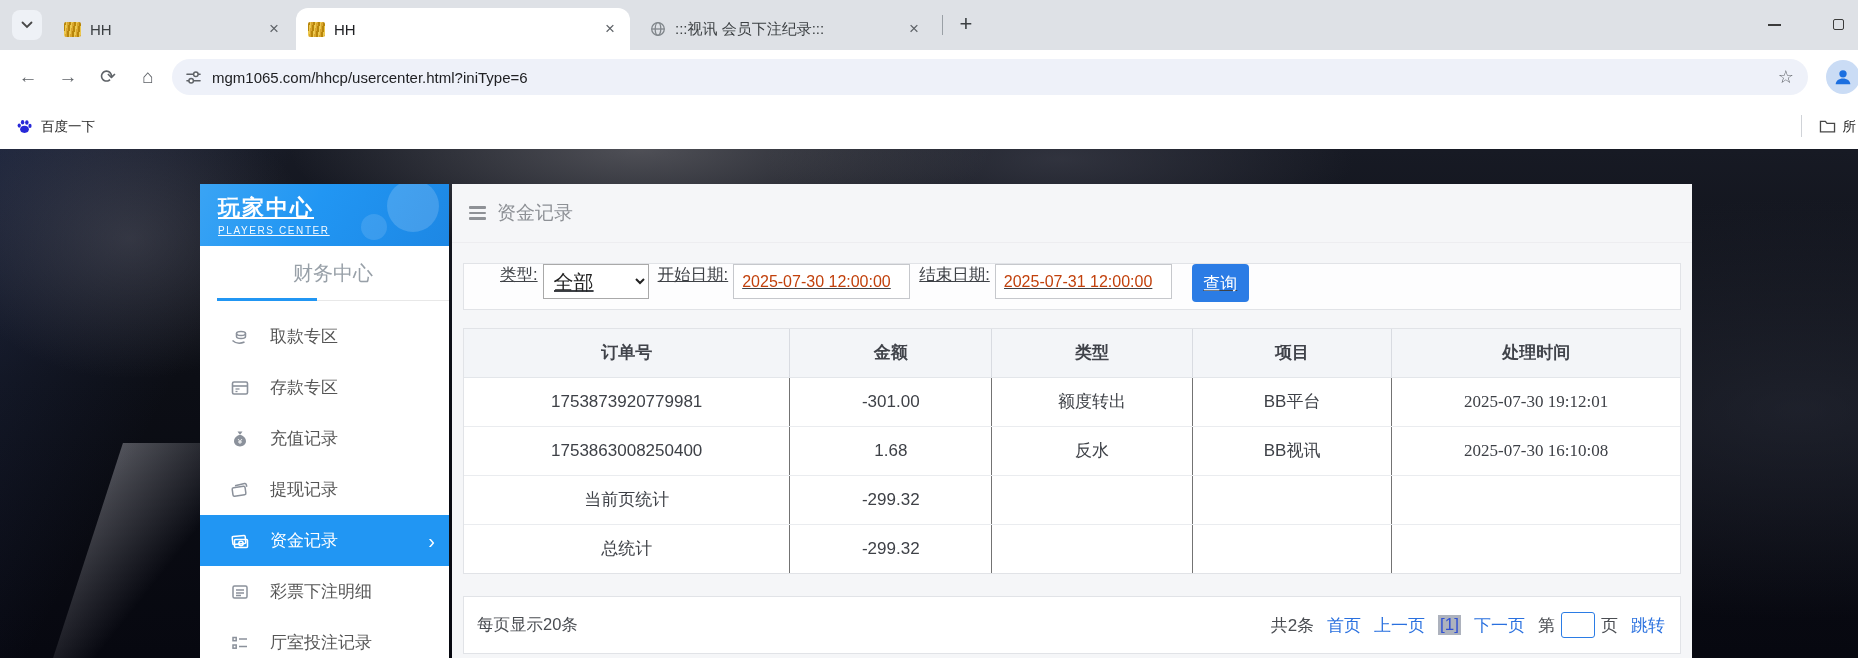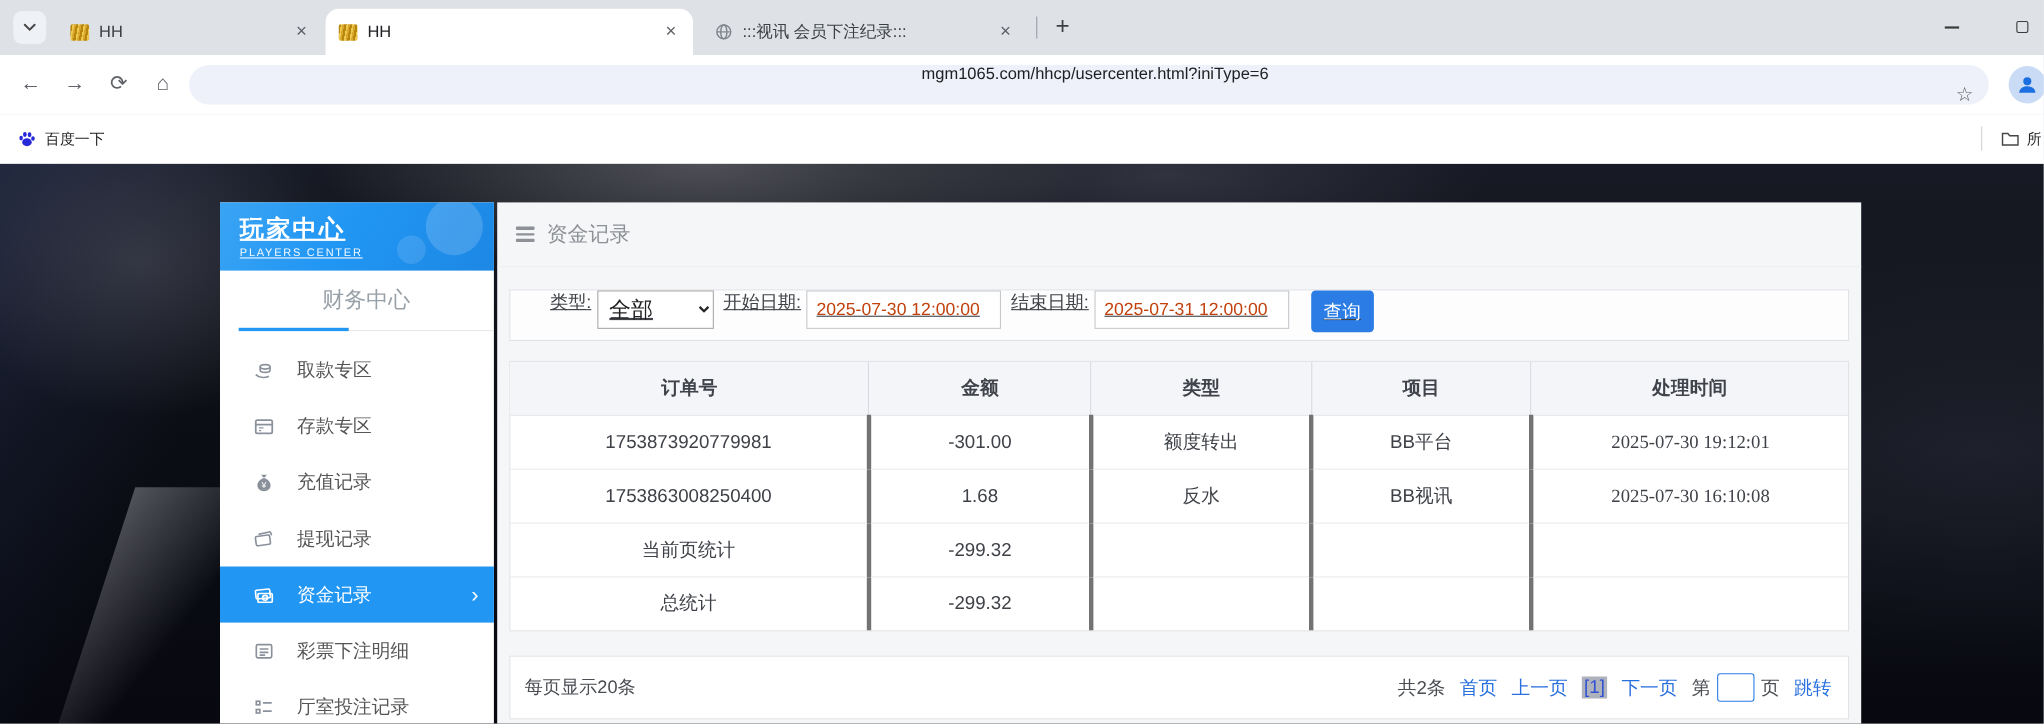--- a/index.html
+++ b/index.html
@@ -21,21 +21,21 @@
   .tab-sep { position:absolute; left:942px; top:15px; width:1px; height:20px; background:#9aa0a6; }
   .new-tab { position:absolute; left:952px; top:11px; width:28px; height:28px; border-radius:50%;
     font-size:22px; color:#3c4043; text-align:center; line-height:26px; cursor:pointer; }
   .win-min { position:absolute; left:1768px; top:24px; width:13px; height:2px; background:#3b3b3b; }
   .win-max { position:absolute; left:1833px; top:19px; width:11px; height:11px; border:1.4px solid #3b3b3b; border-radius:2px; }
 
   .toolbar { position:absolute; top:50px; left:0; right:0; height:54px; background:#fff; }
   .nav-btn { position:absolute; top:13px; width:28px; height:28px; font-size:19px; color:#5f6368;
     text-align:center; line-height:28px; cursor:pointer; }
   .addr { position:absolute; left:172px; right:50px; top:9px; height:36px; border-radius:18px; background:#eef1f9;
-    display:flex; align-items:center; padding:0 14px; cursor:text;flex-direction:column; }
+    display:flex; align-items:center; padding:0 14px; cursor:text; }
   .addr .url { font-size:15px; color:#202124; margin-left:11px; }
   .addr .star { margin-left:auto; font-size:18px; color:#5f6368; cursor:pointer; }
   .avatar { position:absolute; right:-2px; top:10px; width:34px; height:34px; border-radius:50%;
     background:#cadcf5; display:flex; align-items:center; justify-content:center; cursor:pointer; }
 
   .bookmarks { position:absolute; top:104px; left:0; right:0; height:45px; background:#fff; }
   .bm-item { position:absolute; left:16px; top:9px; height:27px; display:flex; align-items:center; gap:8px;
     font-size:13.5px; color:#1f1f1f; cursor:pointer; }
   .bm-sep { position:absolute; right:56px; top:11px; width:1px; height:22px; background:#d0d3d8; }
   .bm-all { position:absolute; right:2px; top:9px; height:27px; display:flex; align-items:center; gap:7px;
@@ -92,21 +92,21 @@
   .date-input { width:177px; height:35px; border:1px solid #c6c8cc; background:#fff; font-size:16px;
     color:#c2410c; padding:0 8px; margin-right:9px; font-family:"Liberation Sans","DejaVu Sans",sans-serif; }
   .search-btn { width:57px; height:38px; margin-left:11px; background:#2b7ce5; color:#fff; border:none;
     border-radius:4px; font-size:17px; cursor:pointer; font-family:"Liberation Sans","DejaVu Sans",sans-serif; }
 
   .table-card { margin-top:18px; background:#fff; border:1px solid #e1e3e7; }
   table.funds { width:100%; border-collapse:collapse; table-layout:fixed; }
   table.funds th { height:48px; background:#f3f5f8; font-size:17px; font-weight:bold; color:#40434a;
     border-right:1px solid #d8dbe1; border-bottom:1px solid #e3e6ea; text-align:center; }
   table.funds td { height:49px; font-size:17px; color:#3e4147; text-align:center;
-    border-right:4px solid #737373; border-bottom:1px solid #eaecef; }
+    border-right:1px solid #737373; border-bottom:1px solid #eaecef; }
   table.funds th:last-child, table.funds td:last-child { border-right:none;font-family:Liberation Serif, serif; }
   table.funds tr:last-child td { border-bottom:none; }
 
   .pager-card { margin-top:22px; height:58px; background:#fff; border:1px solid #e1e3e7;
     display:flex; align-items:center; justify-content:space-between; padding:0 15px 0 13px; }
   .pager-left { font-size:16.5px; color:#4a4d52; }
   .pager-right { display:flex; align-items:center; gap:13px; font-size:17px; color:#4a4d52; }
   .pager-right .plink { color:#2970df; cursor:pointer; }
   .pager-right .pcur { background:#adb2bd; color:#3151d3; padding:0 2px; }
   .jump-input { width:34px; height:26px; border:1.5px solid #2b7ce5; border-radius:3px; background:#fff; }

